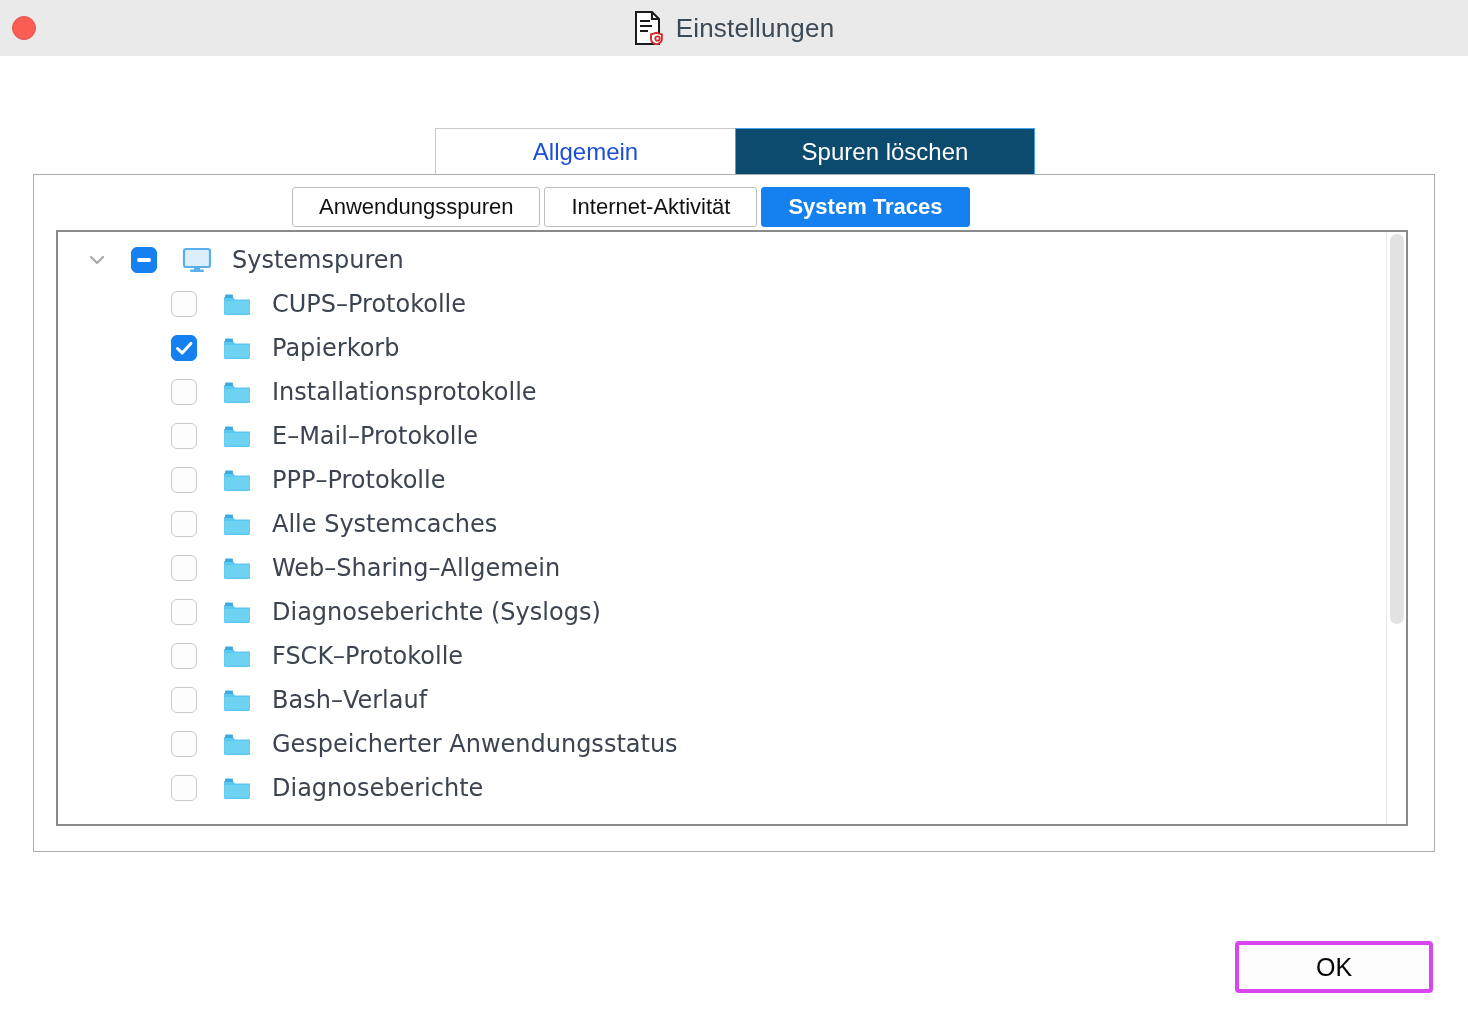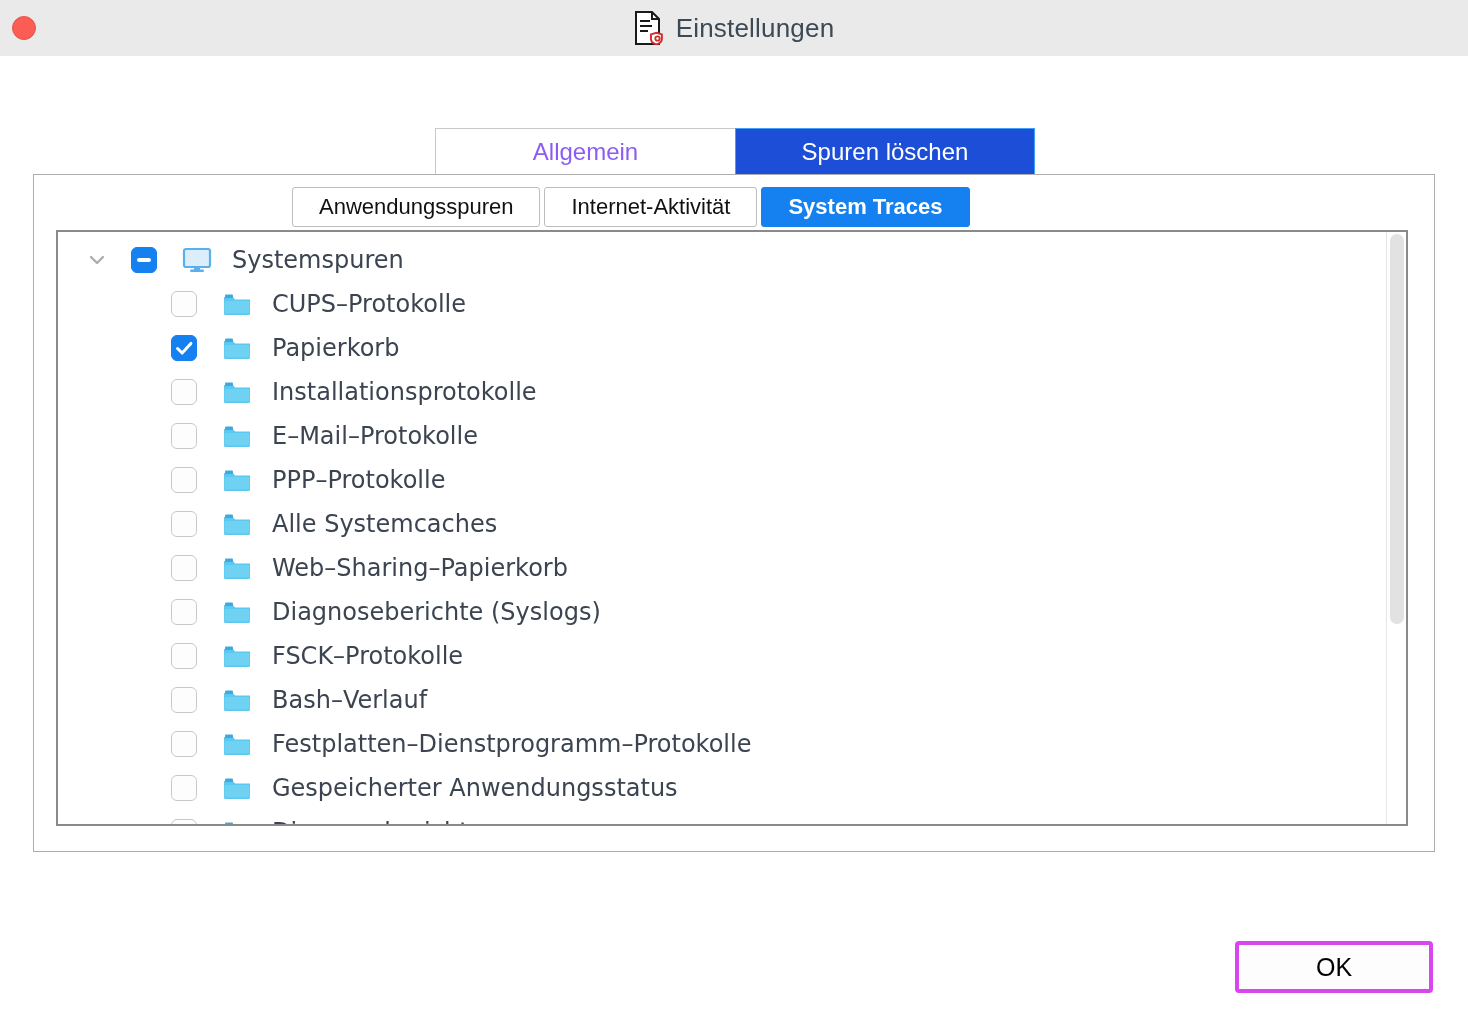--- a/index.html
+++ b/index.html
@@ -32,27 +32,27 @@
 
   
   .tabrow1 {
     position: absolute; left: 435px; top: 128px;
     display: flex; height: 48px;
   }
   .tab1 {
     width: 300px; height: 48px;
     display: flex; align-items: center; justify-content: center;
     font-family: "Liberation Sans", sans-serif;
-    font-size: 24px; color: #8b5cf6;
+    font-size: 24px; color: #1d4ed8;
     background: #ffffff;
     border: 1px solid #c9c9c9;
   }
   .tab1:first-child { border-right: none; }
   .tab1.sel {
-    background: #1d4ed8;
+    background: #0c4a6e;
     color: #ffffff;
     border-color: #3fa2f7;
     text-align: center;
   }
 
   
   .panel {
     position: absolute; left: 33px; top: 174px;
     width: 1402px; height: 678px;
     background: #ffffff;
@@ -277,21 +277,21 @@
               </svg></span>
             <span class="label">Alle Systemcaches</span>
           </div>
           <div class="row child">
             <div class="cb"></div>
             <span class="icon-slot"><svg viewBox="0 0 30 26" width="30" height="26">
                 <path d="M2 6 h9 l2 2.5 h15 v14 a1.5 1.5 0 0 1 -1.5 1.5 h-23 a1.5 1.5 0 0 1 -1.5 -1.5 z" fill="#5ac8f0"></path>
                 <rect x="3" y="3.5" width="8" height="3.5" rx="1" fill="#3fa9dd"></rect>
                 <rect x="2.5" y="10" width="25" height="12.5" rx="1" fill="#6fd2f3"></rect>
               </svg></span>
-            <span class="label">Web–Sharing–Papierkorb</span>
+            <span class="label">Web–Sharing–Allgemein</span>
           </div>
           <div class="row child">
             <div class="cb"></div>
             <span class="icon-slot"><svg viewBox="0 0 30 26" width="30" height="26">
                 <path d="M2 6 h9 l2 2.5 h15 v14 a1.5 1.5 0 0 1 -1.5 1.5 h-23 a1.5 1.5 0 0 1 -1.5 -1.5 z" fill="#5ac8f0"></path>
                 <rect x="3" y="3.5" width="8" height="3.5" rx="1" fill="#3fa9dd"></rect>
                 <rect x="2.5" y="10" width="25" height="12.5" rx="1" fill="#6fd2f3"></rect>
               </svg></span>
             <span class="label">Diagnoseberichte (Syslogs)</span>
           </div>
@@ -305,29 +305,20 @@
             <span class="label">FSCK–Protokolle</span>
           </div>
           <div class="row child">
             <div class="cb"></div>
             <span class="icon-slot"><svg viewBox="0 0 30 26" width="30" height="26">
                 <path d="M2 6 h9 l2 2.5 h15 v14 a1.5 1.5 0 0 1 -1.5 1.5 h-23 a1.5 1.5 0 0 1 -1.5 -1.5 z" fill="#5ac8f0"></path>
                 <rect x="3" y="3.5" width="8" height="3.5" rx="1" fill="#3fa9dd"></rect>
                 <rect x="2.5" y="10" width="25" height="12.5" rx="1" fill="#6fd2f3"></rect>
               </svg></span>
             <span class="label">Bash–Verlauf</span>
-          </div>
-          <div class="row child">
-            <div class="cb"></div>
-            <span class="icon-slot"><svg viewBox="0 0 30 26" width="30" height="26">
-                <path d="M2 6 h9 l2 2.5 h15 v14 a1.5 1.5 0 0 1 -1.5 1.5 h-23 a1.5 1.5 0 0 1 -1.5 -1.5 z" fill="#5ac8f0"></path>
-                <rect x="3" y="3.5" width="8" height="3.5" rx="1" fill="#3fa9dd"></rect>
-                <rect x="2.5" y="10" width="25" height="12.5" rx="1" fill="#6fd2f3"></rect>
-              </svg></span>
-            <span class="label">Festplatten–Dienstprogramm–Protokolle</span>
           </div>
           <div class="row child">
             <div class="cb"></div>
             <span class="icon-slot"><svg viewBox="0 0 30 26" width="30" height="26">
                 <path d="M2 6 h9 l2 2.5 h15 v14 a1.5 1.5 0 0 1 -1.5 1.5 h-23 a1.5 1.5 0 0 1 -1.5 -1.5 z" fill="#5ac8f0"></path>
                 <rect x="3" y="3.5" width="8" height="3.5" rx="1" fill="#3fa9dd"></rect>
                 <rect x="2.5" y="10" width="25" height="12.5" rx="1" fill="#6fd2f3"></rect>
               </svg></span>
             <span class="label">Gespeicherter Anwendungsstatus</span>
           </div>

